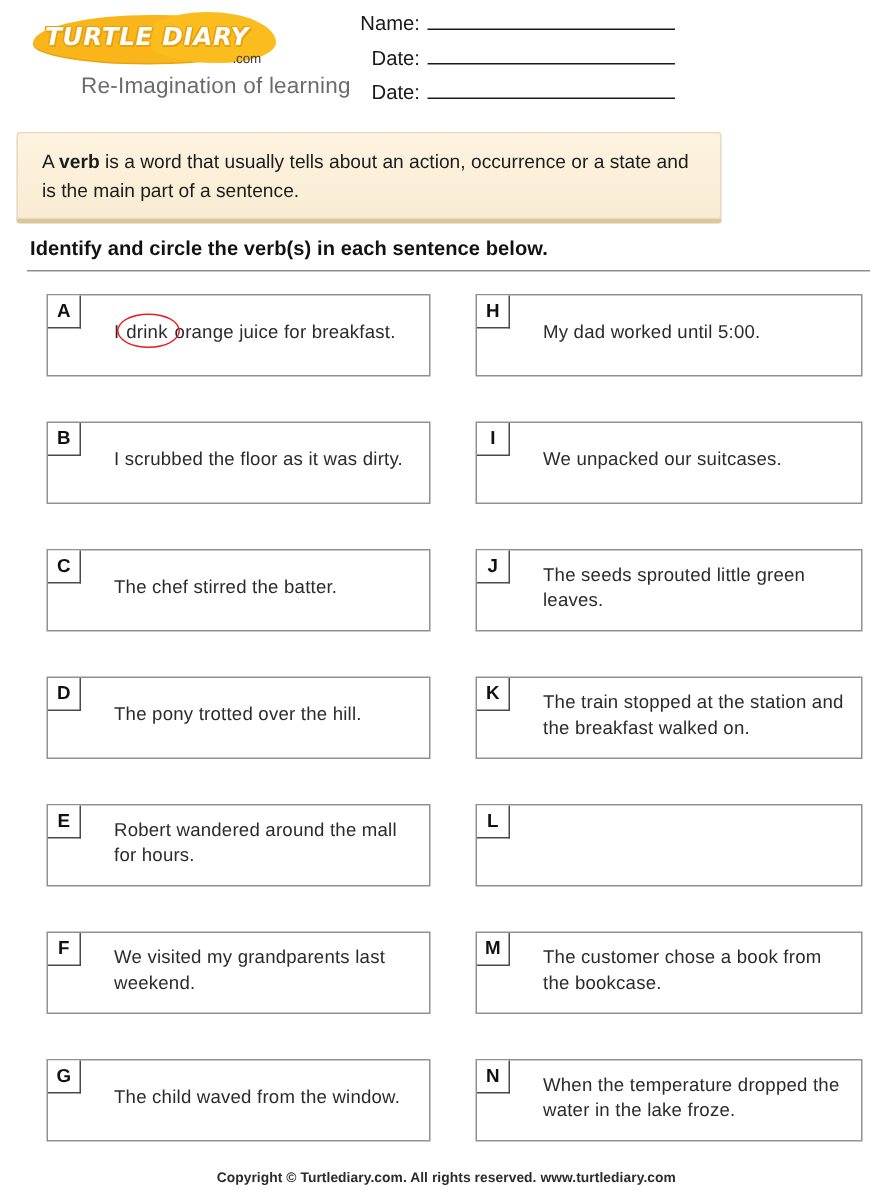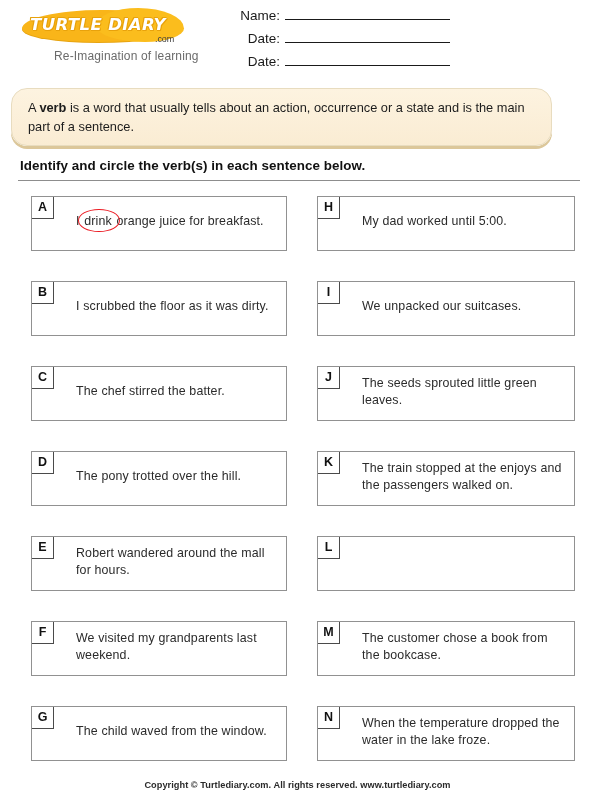--- a/index.html
+++ b/index.html
@@ -68,21 +68,21 @@
     position: absolute;
     left: 133px; top: 26px;
     font-size: 9px;
     font-weight: normal;
     color: #3b3b3b;
     letter-spacing: -0.1px;
   }
   #logo-tagline {
     position: absolute;
     left: 32px; top: 41px;
-    font-size: 12px;
+    font-size: 15px;
     color: #6b6b6b;
     letter-spacing: 0.15px;
     white-space: nowrap;
   }
 
   #fields {
     position: absolute;
     right: 32px; top: 7px;
     width: 250px;
   }
@@ -102,25 +102,25 @@
     display: inline-block;
     width: 165px;
     border-bottom: 1.4px solid #1a1a1a;
     height: 13px;
   }
 
   
   #definition-box {
     position: absolute;
     left: 11px; top: 88px;
-    width: 541px;
+    width: 470px;
     min-height: 49px;
     background: linear-gradient(to bottom, #fdf3e0 0%, #faecd3 100%);
     border: 1px solid #e8dcbf;
-    border-radius: 16px;
+    border-radius: 2px;
     box-shadow: 0 3px 0 #dcc79a;
     padding: 9px 14px 9px 16px;
   }
   #definition-text {
     font-size: 12.8px;
     line-height: 19px;
     color: #1c1c1c;
   }
   #definition-text b { font-weight: bold; }
 
@@ -319,21 +319,21 @@
       </div>
       <div class="q-item" style="top: 170px;">
         <div class="q-box" style="min-height: 55px;">
           <div class="q-badge">J</div>
           <div class="q-sentence two-line"><span>The seeds sprouted little green leaves.</span></div>
         </div>
       </div>
       <div class="q-item" style="top: 255px;">
         <div class="q-box" style="min-height: 55px;">
           <div class="q-badge">K</div>
-          <div class="q-sentence two-line"><span>The train stopped at the enjoys and the passengers walked on.</span></div>
+          <div class="q-sentence two-line"><span>The train stopped at the station and the breakfast walked on.</span></div>
         </div>
       </div>
       <div class="q-item" style="top: 340px;">
         <div class="q-box" style="min-height: 55px;">
           <div class="q-badge">L</div>
         </div>
       </div>
       <div class="q-item" style="top: 425px;">
         <div class="q-box" style="min-height: 55px;">
           <div class="q-badge">M</div>

